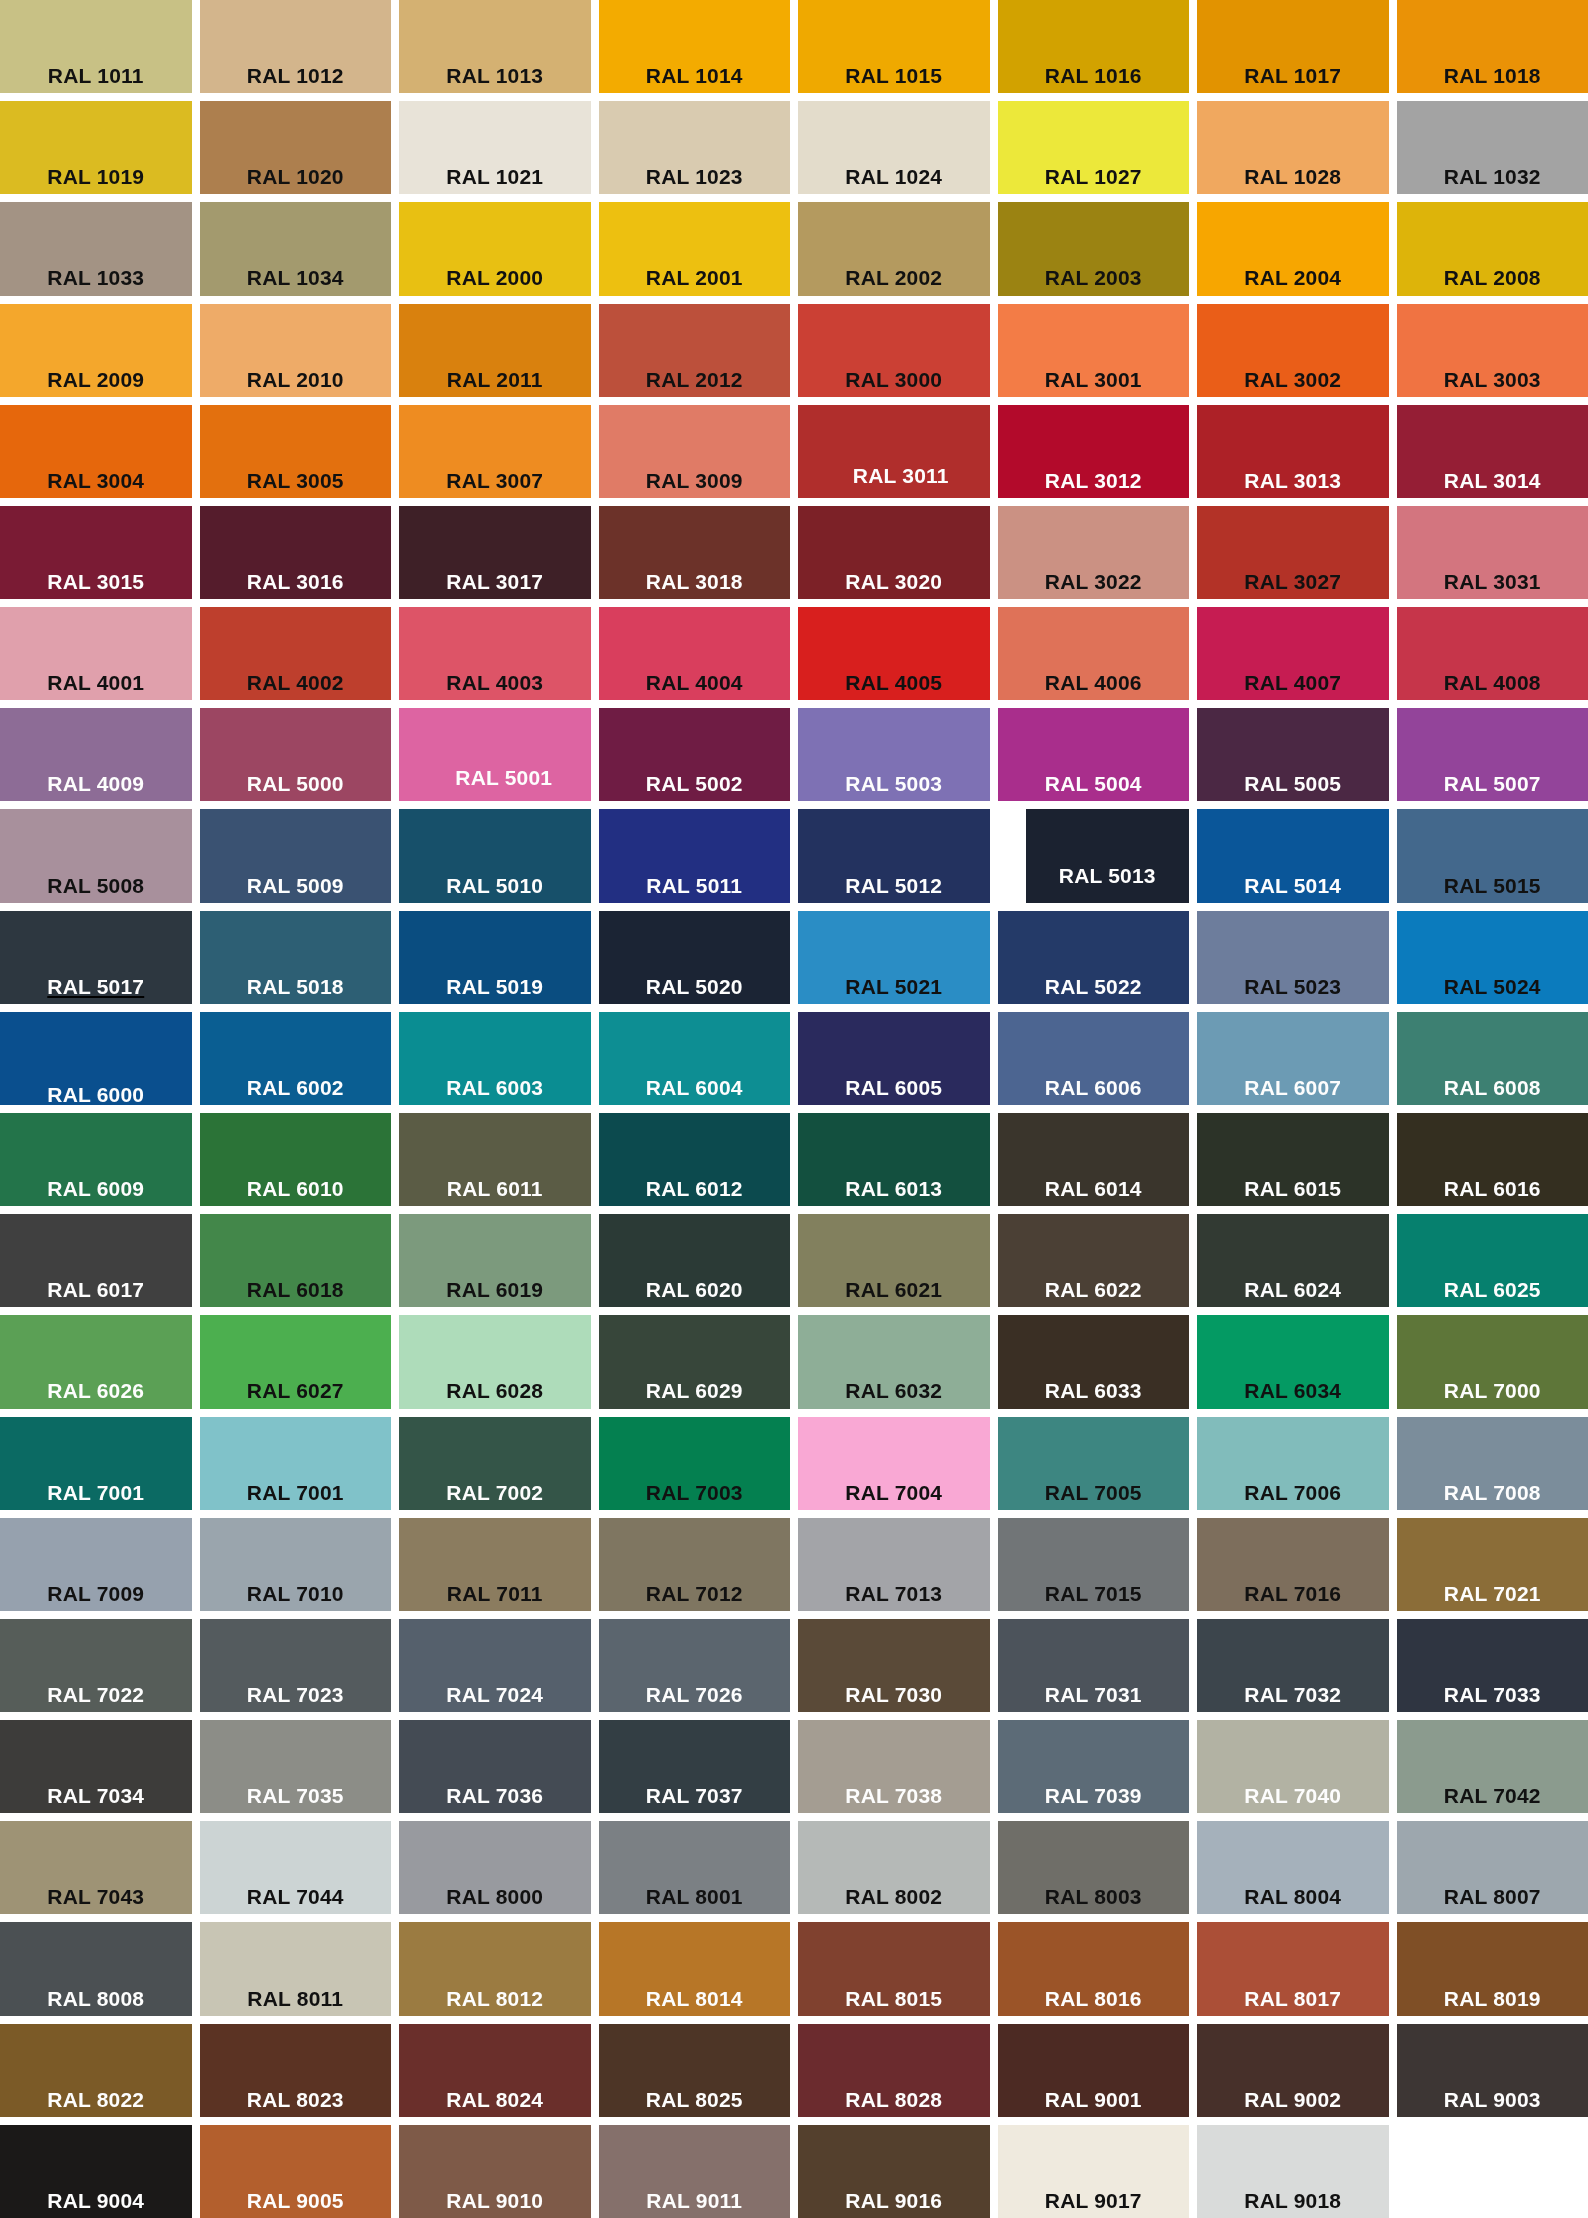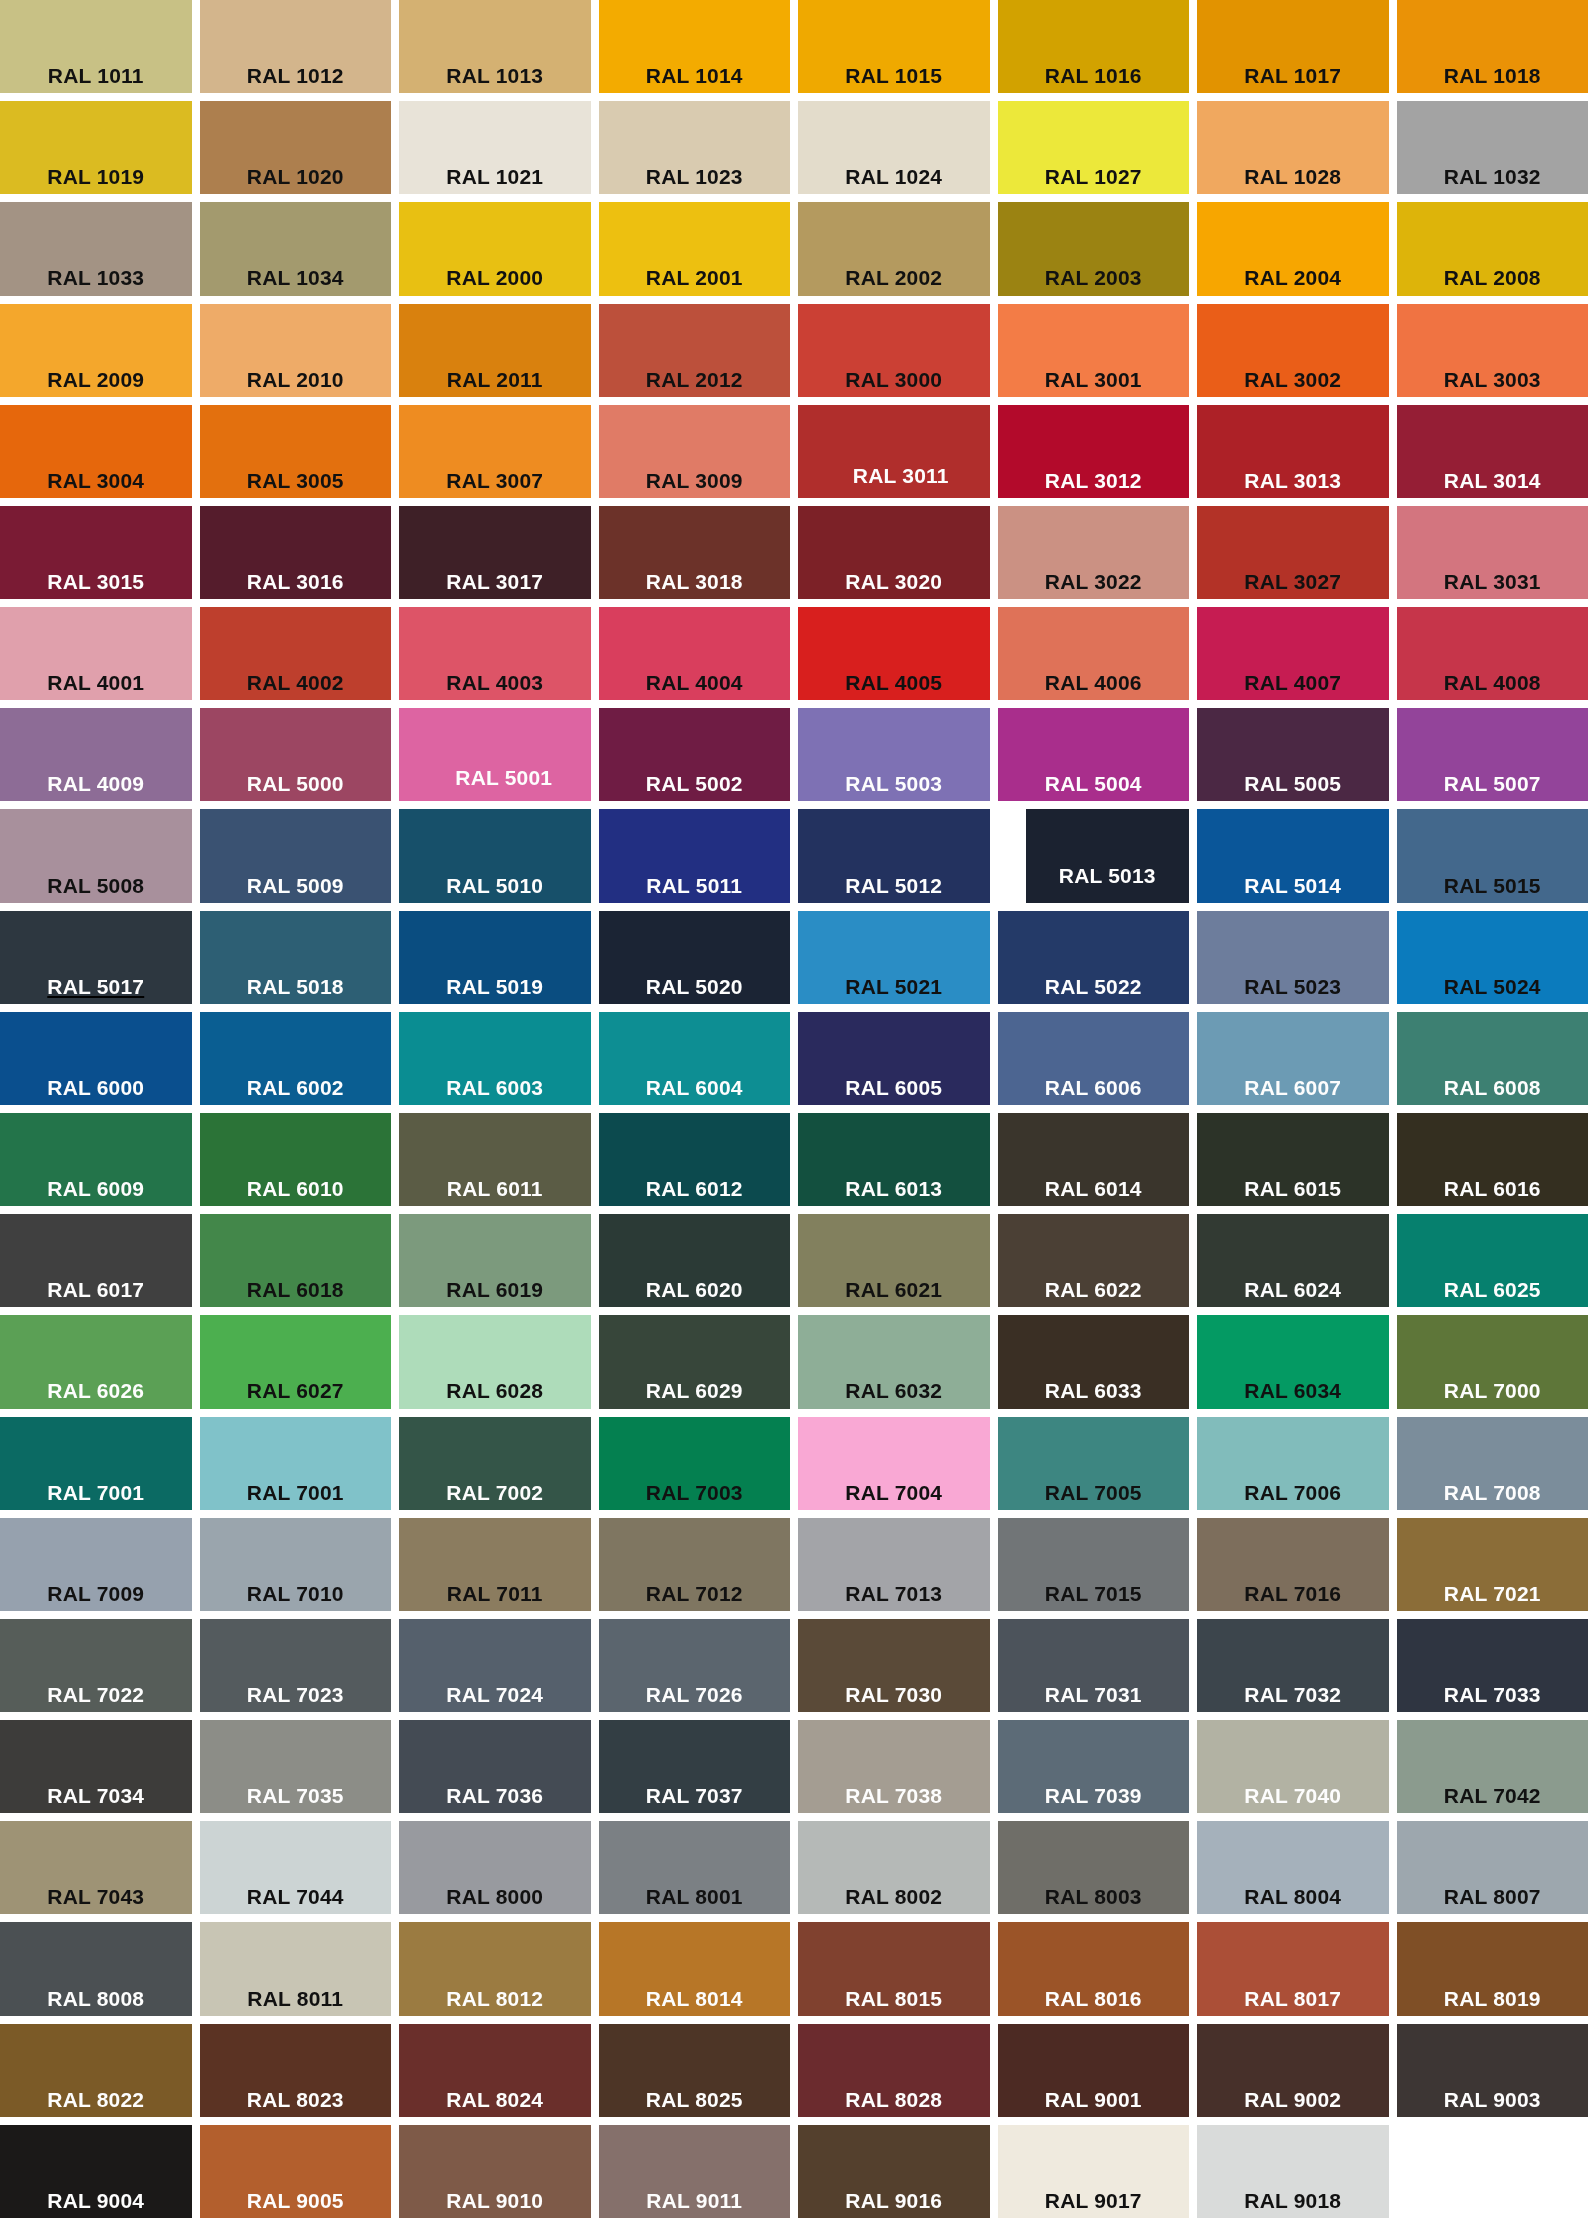--- a/index.html
+++ b/index.html
@@ -274,21 +274,21 @@
     </div>
     <div class="swatch light" style="background: rgb(36, 58, 104);">
       <span class="label">RAL 5022</span>
     </div>
     <div class="swatch dark" style="background: rgb(109, 125, 156);">
       <span class="label">RAL 5023</span>
     </div>
     <div class="swatch dark" style="background: rgb(11, 123, 189);">
       <span class="label">RAL 5024</span>
     </div>
-    <div class="swatch light" style="background: rgb(10, 79, 142);">
+    <div class="swatch light" style="background: rgb(10, 79, 142); align-items: flex-end;">
       <span class="label">RAL 6000</span>
     </div>
     <div class="swatch light" style="background: rgb(10, 94, 146);">
       <span class="label">RAL 6002</span>
     </div>
     <div class="swatch light" style="background: rgb(10, 141, 146);">
       <span class="label">RAL 6003</span>
     </div>
     <div class="swatch light" style="background: rgb(13, 142, 147);">
       <span class="label">RAL 6004</span>

